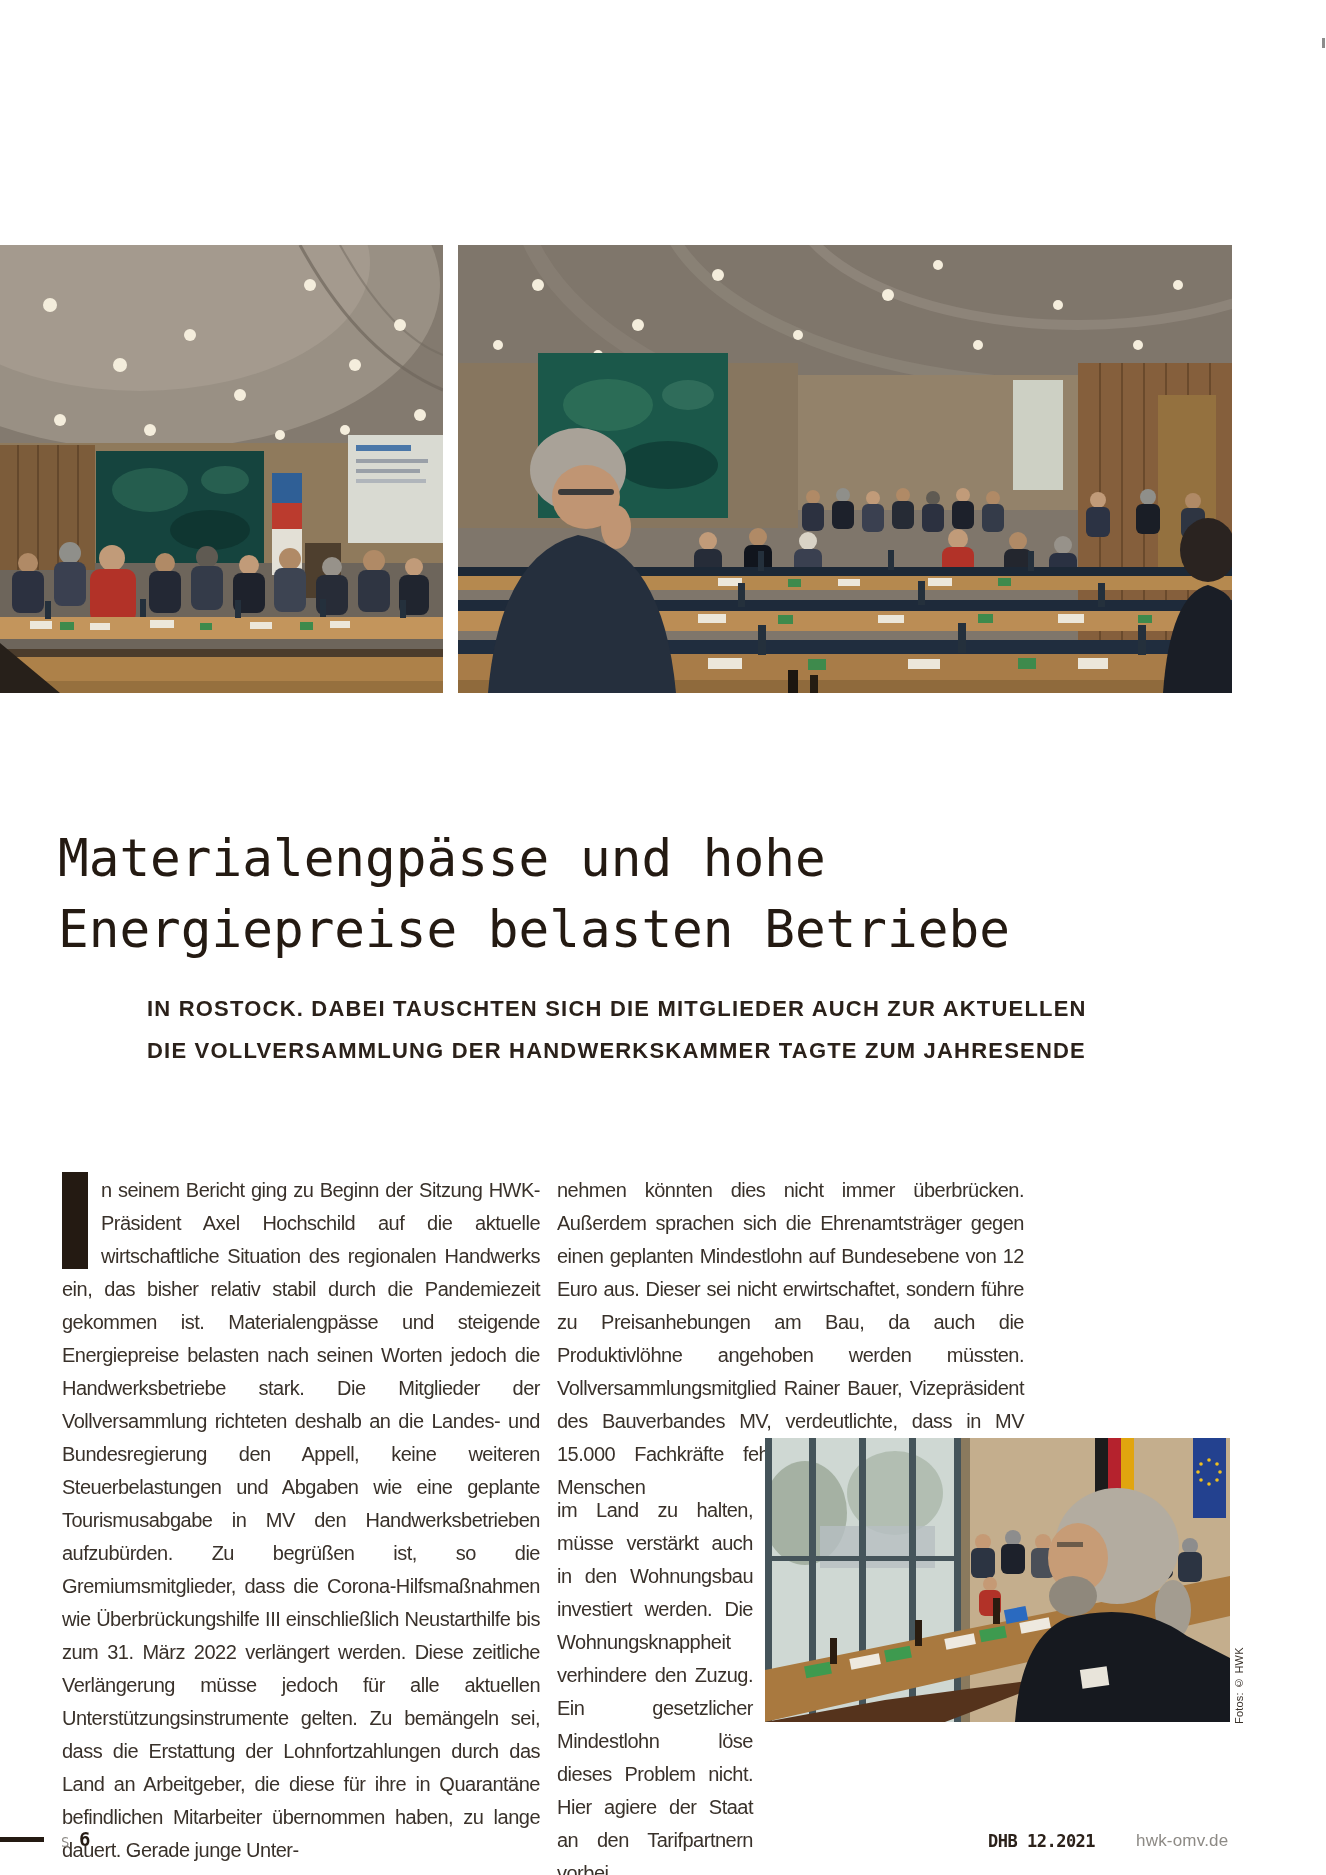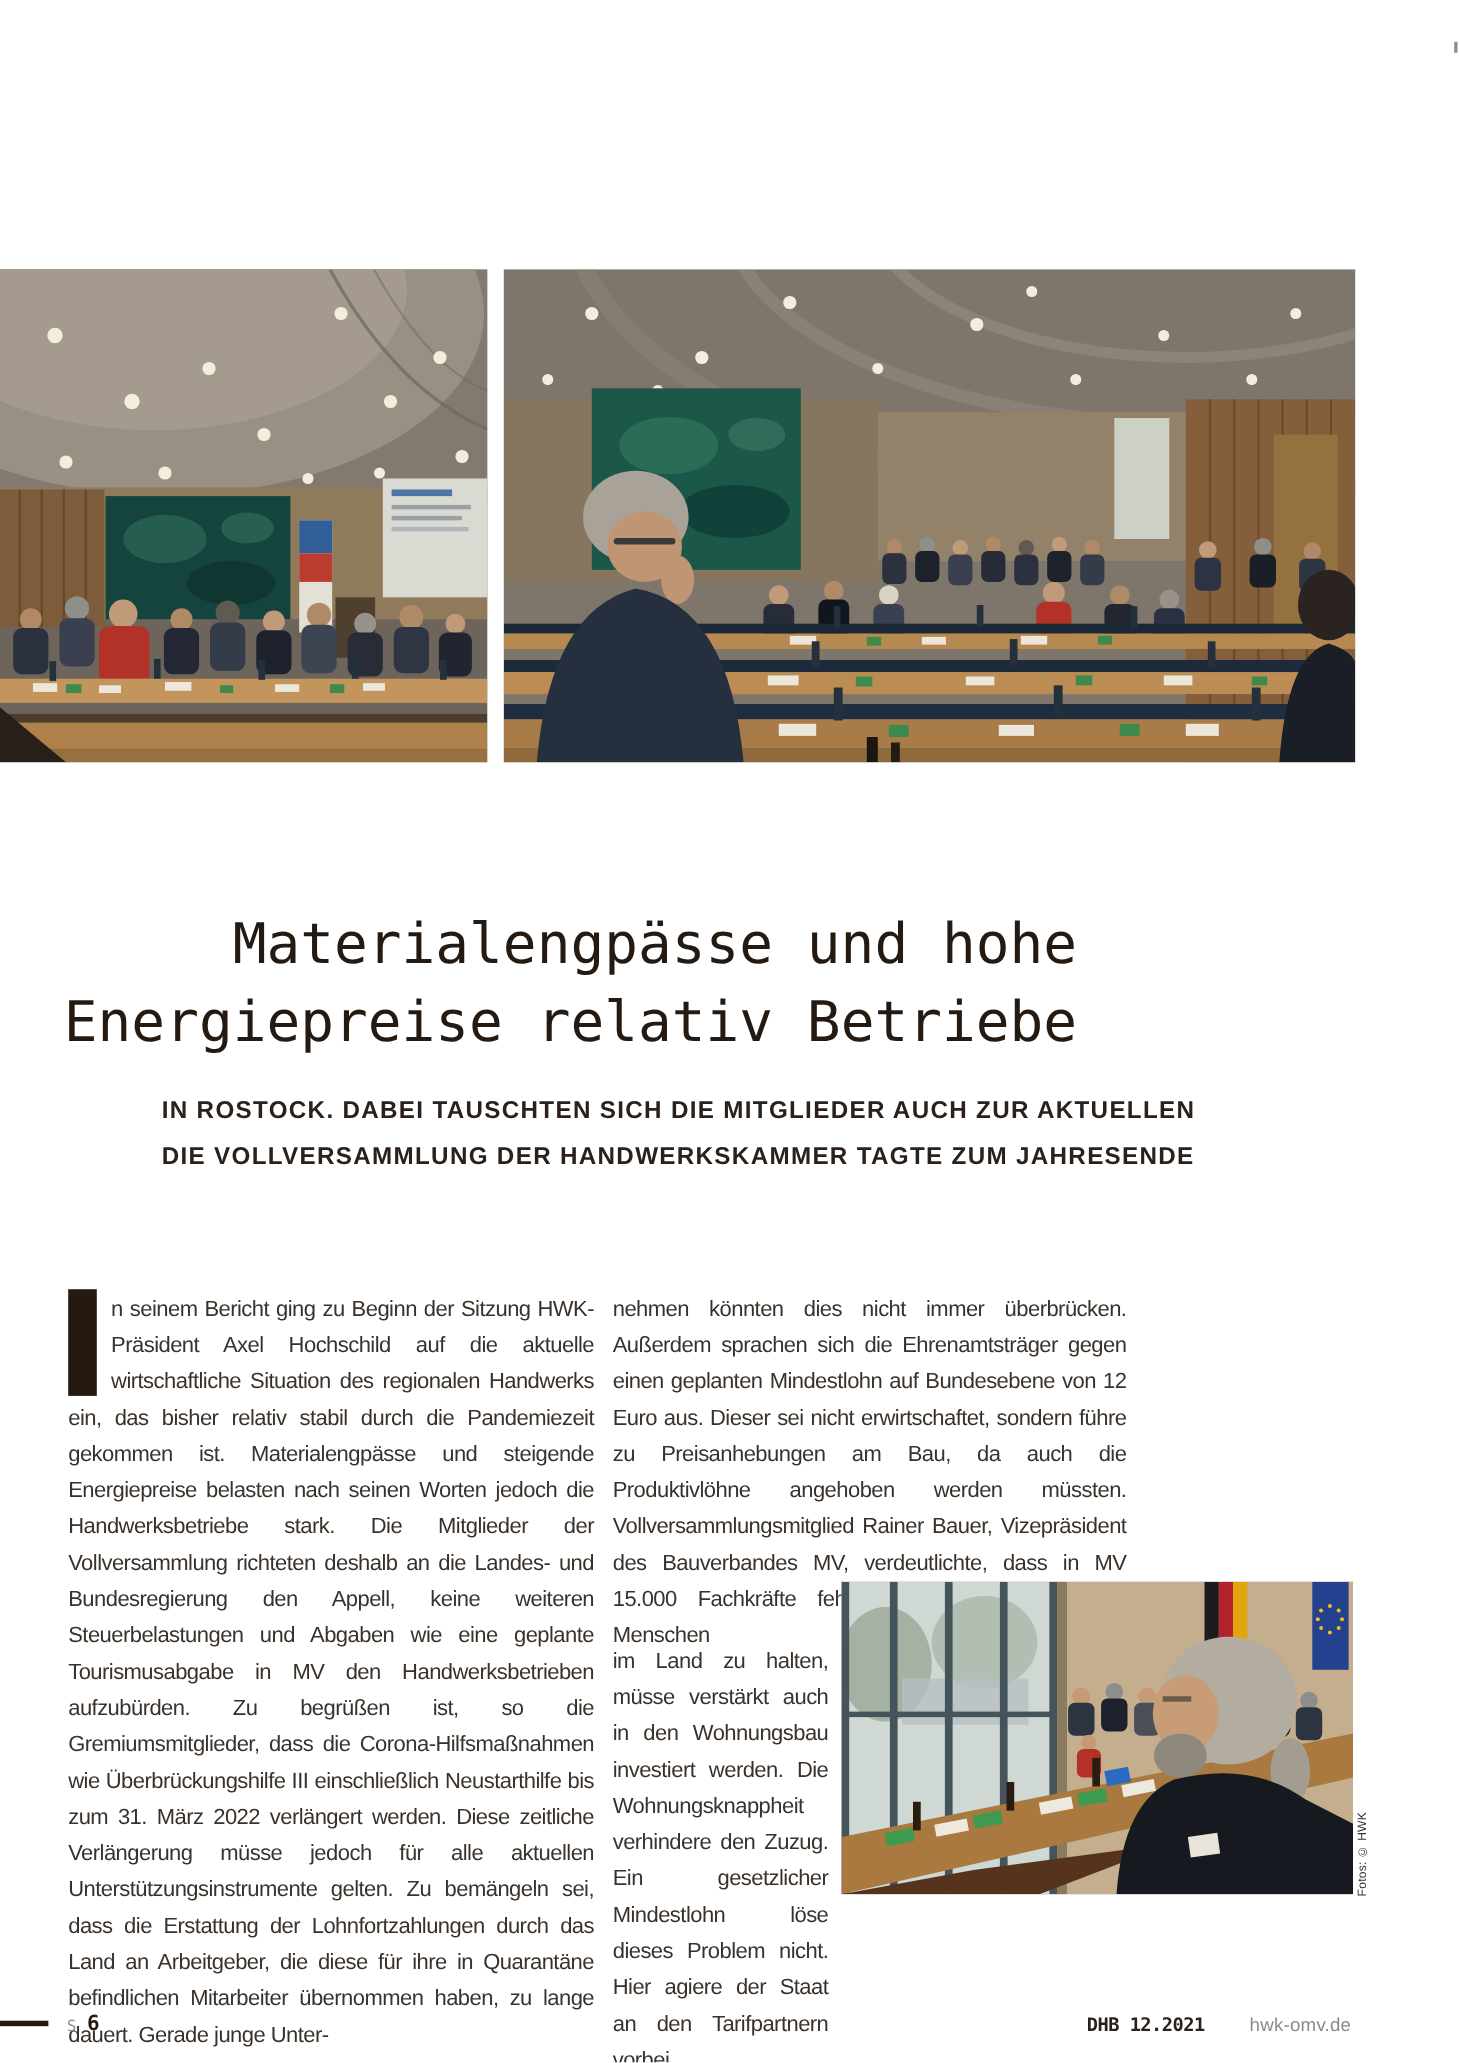--- a/index.html
+++ b/index.html
@@ -10,21 +10,21 @@
   .photo { position:absolute; overflow:hidden; background:#7b7268; }
   #photo1 { left:0px;   top:245px;  width:443px; height:448px; }
   #photo2 { left:458px; top:245px;  width:774px; height:448px; }
   #photo3 { left:765px; top:1438px; width:465px; height:284px; }
   .photo svg { display:block; }
 
   .headline {
     position:absolute; left:58px; top:823px;
     font-family:"DejaVu Sans Mono", monospace;
     font-size:51px; line-height:71px; letter-spacing:0px;
-    color:#241a12; white-space:nowrap; font-weight:400;text-align:right;
+    color:#241a12; white-space:nowrap; font-weight:400;
   }
   .kicker {
     position:absolute; left:147px; top:988px;
     font-weight:bold; font-size:22px; line-height:42px;
     letter-spacing:1.2px; color:#2b211a; white-space:nowrap;
   }
   .bodycol {
     position:absolute; font-size:20px; line-height:33px;
     letter-spacing:-0.5px; color:#39312a; text-align:justify;
     hyphens:auto; -webkit-hyphens:auto;
@@ -274,21 +274,21 @@
       <path d="M30,448 Q42,310 120,290 Q205,305 218,448 Z" fill="#252f3d"></path>
       <ellipse cx="750" cy="305" rx="28" ry="32" fill="#2a2320"></ellipse>
       <path d="M705,448 Q712,350 750,340 Q774,348 774,360 L774,448 Z" fill="#1a1e26"></path>
       <rect x="330" y="425" width="10" height="23" fill="#1c1610"></rect>
       <rect x="352" y="430" width="8" height="18" fill="#241c12"></rect>
     </svg>
   </div>
 
   <div class="headline">
     <div>Materialengpässe und hohe</div>
-    <div>Energiepreise relativ Betriebe</div>
+    <div>Energiepreise belasten Betriebe</div>
   </div>
 
   <div class="kicker">
     <div>IN ROSTOCK. DABEI TAUSCHTEN SICH DIE MITGLIEDER AUCH ZUR AKTUELLEN</div>
     <div>DIE VOLLVERSAMMLUNG DER HANDWERKSKAMMER TAGTE ZUM JAHRESENDE</div>
   </div>
 
   <div class="bodycol" id="col1">
     <span class="dropcap">I</span>
     <span>n seinem Bericht ging zu Beginn der Sitzung HWK-Präsident Axel Hochschild auf die aktuelle wirtschaftliche Situation des regionalen Handwerks ein, das bisher relativ stabil durch die Pandemiezeit gekommen ist. Materialengpässe und steigende Energiepreise belasten nach seinen Worten jedoch die Handwerksbetriebe stark. Die Mitglieder der Vollversammlung richteten deshalb an die Landes- und Bundesregierung den Appell, keine weiteren Steuerbelastungen und Abgaben wie eine geplante Tourismusabgabe in MV den Handwerksbetrieben aufzubürden. Zu begrüßen ist, so die Gremiumsmitglieder, dass die Corona-Hilfsmaßnahmen wie Überbrückungshilfe III einschließlich Neustarthilfe bis zum 31. März 2022 verlängert werden. Diese zeitliche Verlängerung müsse jedoch für alle aktuellen Unterstützungsinstrumente gelten. Zu bemängeln sei, dass die Erstattung der Lohnfortzahlungen durch das Land an Arbeitgeber, die diese für ihre in Quarantäne befindlichen Mitarbeiter übernommen haben, zu lange dauert. Gerade junge Unter-</span>

